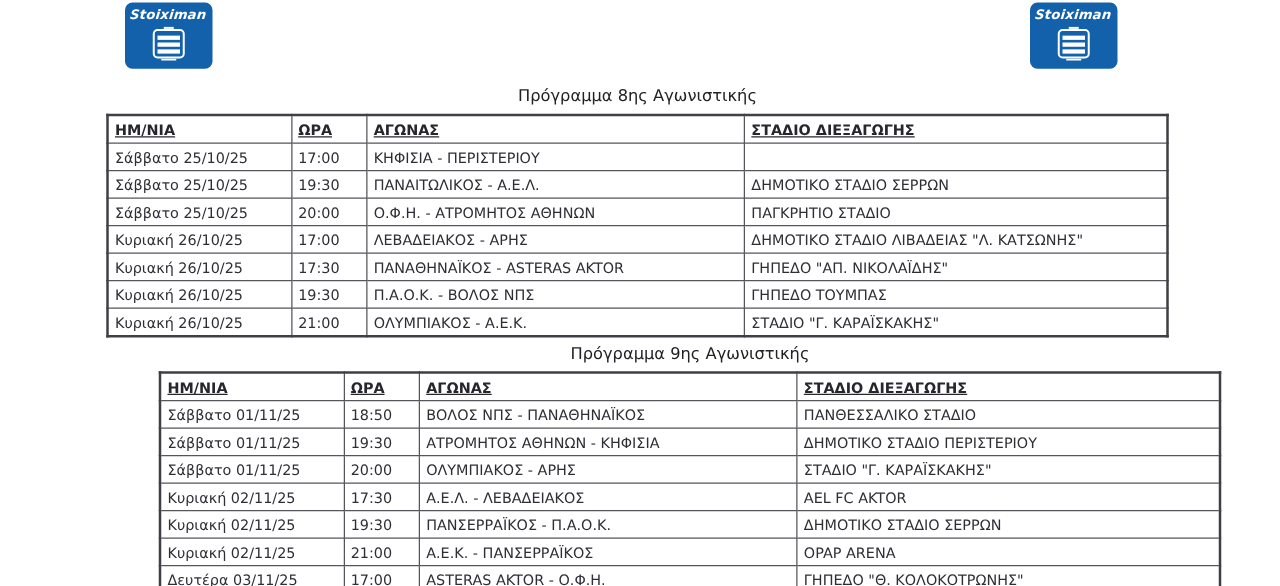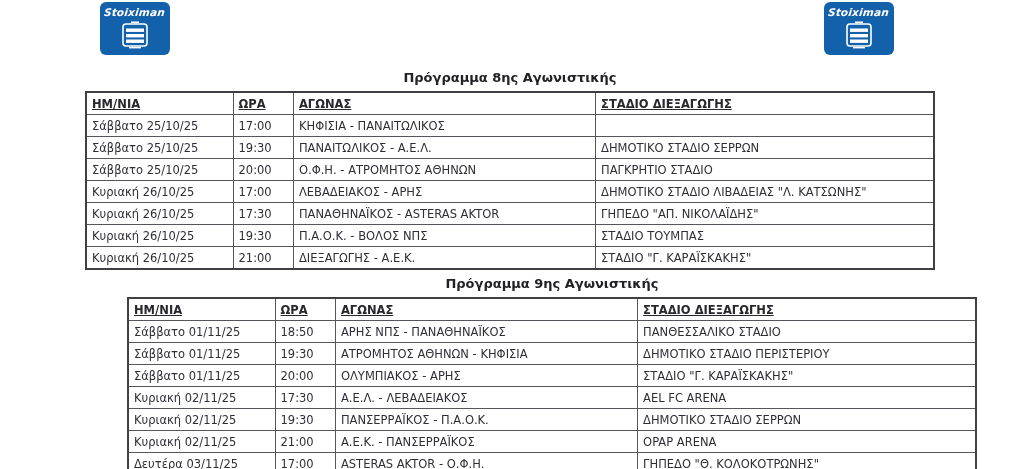--- a/index.html
+++ b/index.html
@@ -29,21 +29,21 @@
     transform: skewX(-6deg);
   }
   .logo-icon { margin-top: 3px; }
 
   
   .program { position: absolute; left: 85px; width: 850px; }
   .program-1 { top: 70px; }
   .program-2 { top: 276px; padding-left: 42px; }
   .program-title {
     text-align: center;
-    font-size: 13px; font-weight: bold; color: #222226;
+    font-size: 13px; font-weight: normal; color: #222226;
     margin: 0 0 6px 0; line-height: 15px;
   }
 
   table.schedule {
     border-collapse: collapse;
     width: 850px; table-layout: fixed;
     border: 2px solid #3f3f45;
     background: #ffffff;
   }
   table.schedule th, table.schedule td {
@@ -107,21 +107,21 @@
             <th class="col-0">ΗΜ/ΝΙΑ</th>
             <th class="col-1">ΩΡΑ</th>
             <th class="col-2">ΑΓΩΝΑΣ</th>
             <th class="col-3">ΣΤΑΔΙΟ ΔΙΕΞΑΓΩΓΗΣ</th>
           </tr>
         </thead>
       <tbody>
           <tr>
             <td class="col-0">Σάββατο 25/10/25</td>
             <td class="col-1">17:00</td>
-            <td class="col-2">ΚΗΦΙΣΙΑ - ΠΑΝΑΙΤΩΛΙΚΟΣ</td>
+            <td class="col-2">ΚΗΦΙΣΙΑ - ΠΕΡΙΣΤΕΡΙΟΥ</td>
             <td class="col-3"></td>
           </tr>
           <tr>
             <td class="col-0">Σάββατο 25/10/25</td>
             <td class="col-1">19:30</td>
             <td class="col-2">ΠΑΝΑΙΤΩΛΙΚΟΣ - Α.Ε.Λ.</td>
             <td class="col-3">ΔΗΜΟΤΙΚΟ ΣΤΑΔΙΟ ΣΕΡΡΩΝ</td>
           </tr>
           <tr>
             <td class="col-0">Σάββατο 25/10/25</td>
@@ -138,26 +138,26 @@
           <tr>
             <td class="col-0">Κυριακή 26/10/25</td>
             <td class="col-1">17:30</td>
             <td class="col-2">ΠΑΝΑΘΗΝΑΪΚΟΣ - ASTERAS AKTOR</td>
             <td class="col-3">ΓΗΠΕΔΟ "ΑΠ. ΝΙΚΟΛΑΪΔΗΣ"</td>
           </tr>
           <tr>
             <td class="col-0">Κυριακή 26/10/25</td>
             <td class="col-1">19:30</td>
             <td class="col-2">Π.Α.Ο.Κ. - ΒΟΛΟΣ ΝΠΣ</td>
-            <td class="col-3">ΣΤΑΔΙΟ ΤΟΥΜΠΑΣ</td>
+            <td class="col-3">ΓΗΠΕΔΟ ΤΟΥΜΠΑΣ</td>
           </tr>
           <tr>
             <td class="col-0">Κυριακή 26/10/25</td>
             <td class="col-1">21:00</td>
-            <td class="col-2">ΔΙΕΞΑΓΩΓΗΣ - Α.Ε.Κ.</td>
+            <td class="col-2">ΟΛΥΜΠΙΑΚΟΣ - Α.Ε.Κ.</td>
             <td class="col-3">ΣΤΑΔΙΟ "Γ. ΚΑΡΑΪΣΚΑΚΗΣ"</td>
           </tr>
         </tbody>
     </table>
   </section>
 
   <section class="program program-2">
     <div class="program-title">Πρόγραμμα 9ης Αγωνιστικής</div>
     <table class="schedule">
       <colgroup>
@@ -171,40 +171,40 @@
             <th class="col-0">ΗΜ/ΝΙΑ</th>
             <th class="col-1">ΩΡΑ</th>
             <th class="col-2">ΑΓΩΝΑΣ</th>
             <th class="col-3">ΣΤΑΔΙΟ ΔΙΕΞΑΓΩΓΗΣ</th>
           </tr>
         </thead>
       <tbody>
           <tr>
             <td class="col-0">Σάββατο 01/11/25</td>
             <td class="col-1">18:50</td>
-            <td class="col-2">ΑΡΗΣ ΝΠΣ - ΠΑΝΑΘΗΝΑΪΚΟΣ</td>
+            <td class="col-2">ΒΟΛΟΣ ΝΠΣ - ΠΑΝΑΘΗΝΑΪΚΟΣ</td>
             <td class="col-3">ΠΑΝΘΕΣΣΑΛΙΚΟ ΣΤΑΔΙΟ</td>
           </tr>
           <tr>
             <td class="col-0">Σάββατο 01/11/25</td>
             <td class="col-1">19:30</td>
             <td class="col-2">ΑΤΡΟΜΗΤΟΣ ΑΘΗΝΩΝ - ΚΗΦΙΣΙΑ</td>
             <td class="col-3">ΔΗΜΟΤΙΚΟ ΣΤΑΔΙΟ ΠΕΡΙΣΤΕΡΙΟΥ</td>
           </tr>
           <tr>
             <td class="col-0">Σάββατο 01/11/25</td>
             <td class="col-1">20:00</td>
             <td class="col-2">ΟΛΥΜΠΙΑΚΟΣ - ΑΡΗΣ</td>
             <td class="col-3">ΣΤΑΔΙΟ "Γ. ΚΑΡΑΪΣΚΑΚΗΣ"</td>
           </tr>
           <tr>
             <td class="col-0">Κυριακή 02/11/25</td>
             <td class="col-1">17:30</td>
             <td class="col-2">Α.Ε.Λ. - ΛΕΒΑΔΕΙΑΚΟΣ</td>
-            <td class="col-3">AEL FC ARENA</td>
+            <td class="col-3">AEL FC AKTOR</td>
           </tr>
           <tr>
             <td class="col-0">Κυριακή 02/11/25</td>
             <td class="col-1">19:30</td>
             <td class="col-2">ΠΑΝΣΕΡΡΑΪΚΟΣ - Π.Α.Ο.Κ.</td>
             <td class="col-3">ΔΗΜΟΤΙΚΟ ΣΤΑΔΙΟ ΣΕΡΡΩΝ</td>
           </tr>
           <tr>
             <td class="col-0">Κυριακή 02/11/25</td>
             <td class="col-1">21:00</td>

